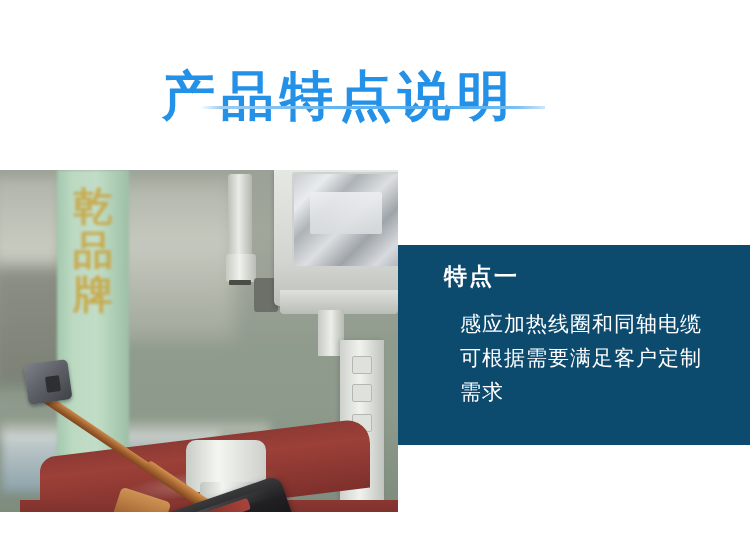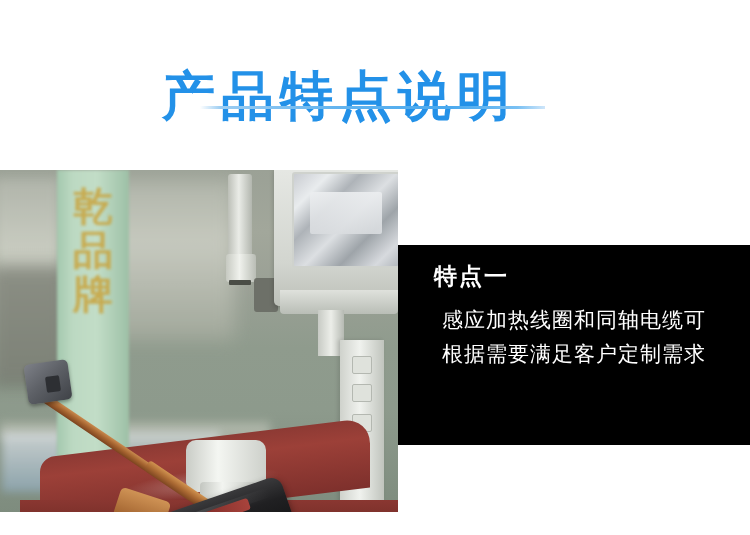--- a/index.html
+++ b/index.html
@@ -365,41 +365,41 @@
     transform: rotate(18deg);
   }
 
   
   .feature-panel {
     position: absolute;
     left: 398px;
     top: 245px;
     width: 352px;
     height: 200px;
-    background: #000000;
+    background: #0c4a6e;
     box-sizing: border-box;
-    padding: 16px 28px 0 36px;
+    padding: 16px 28px 0 46px;
   }
 
   .feature-heading {
     color: #ffffff;
     font-size: 23px;
     line-height: 30px;
     font-weight: bold;
     letter-spacing: 2px;
     margin: 0 0 12px 0;
     white-space: nowrap;
   }
 
   .feature-body {
     color: #ffffff;
     font-size: 21px;
     line-height: 34px;
     letter-spacing: 1px;
-    margin: 8px;
+    margin: 16px;
     max-width: 290px;
   }
 </style>
 </head>
 <body>
 
 <div class="page">
 
   <div class="header">
     <div class="main-title">产品特点说明</div>

